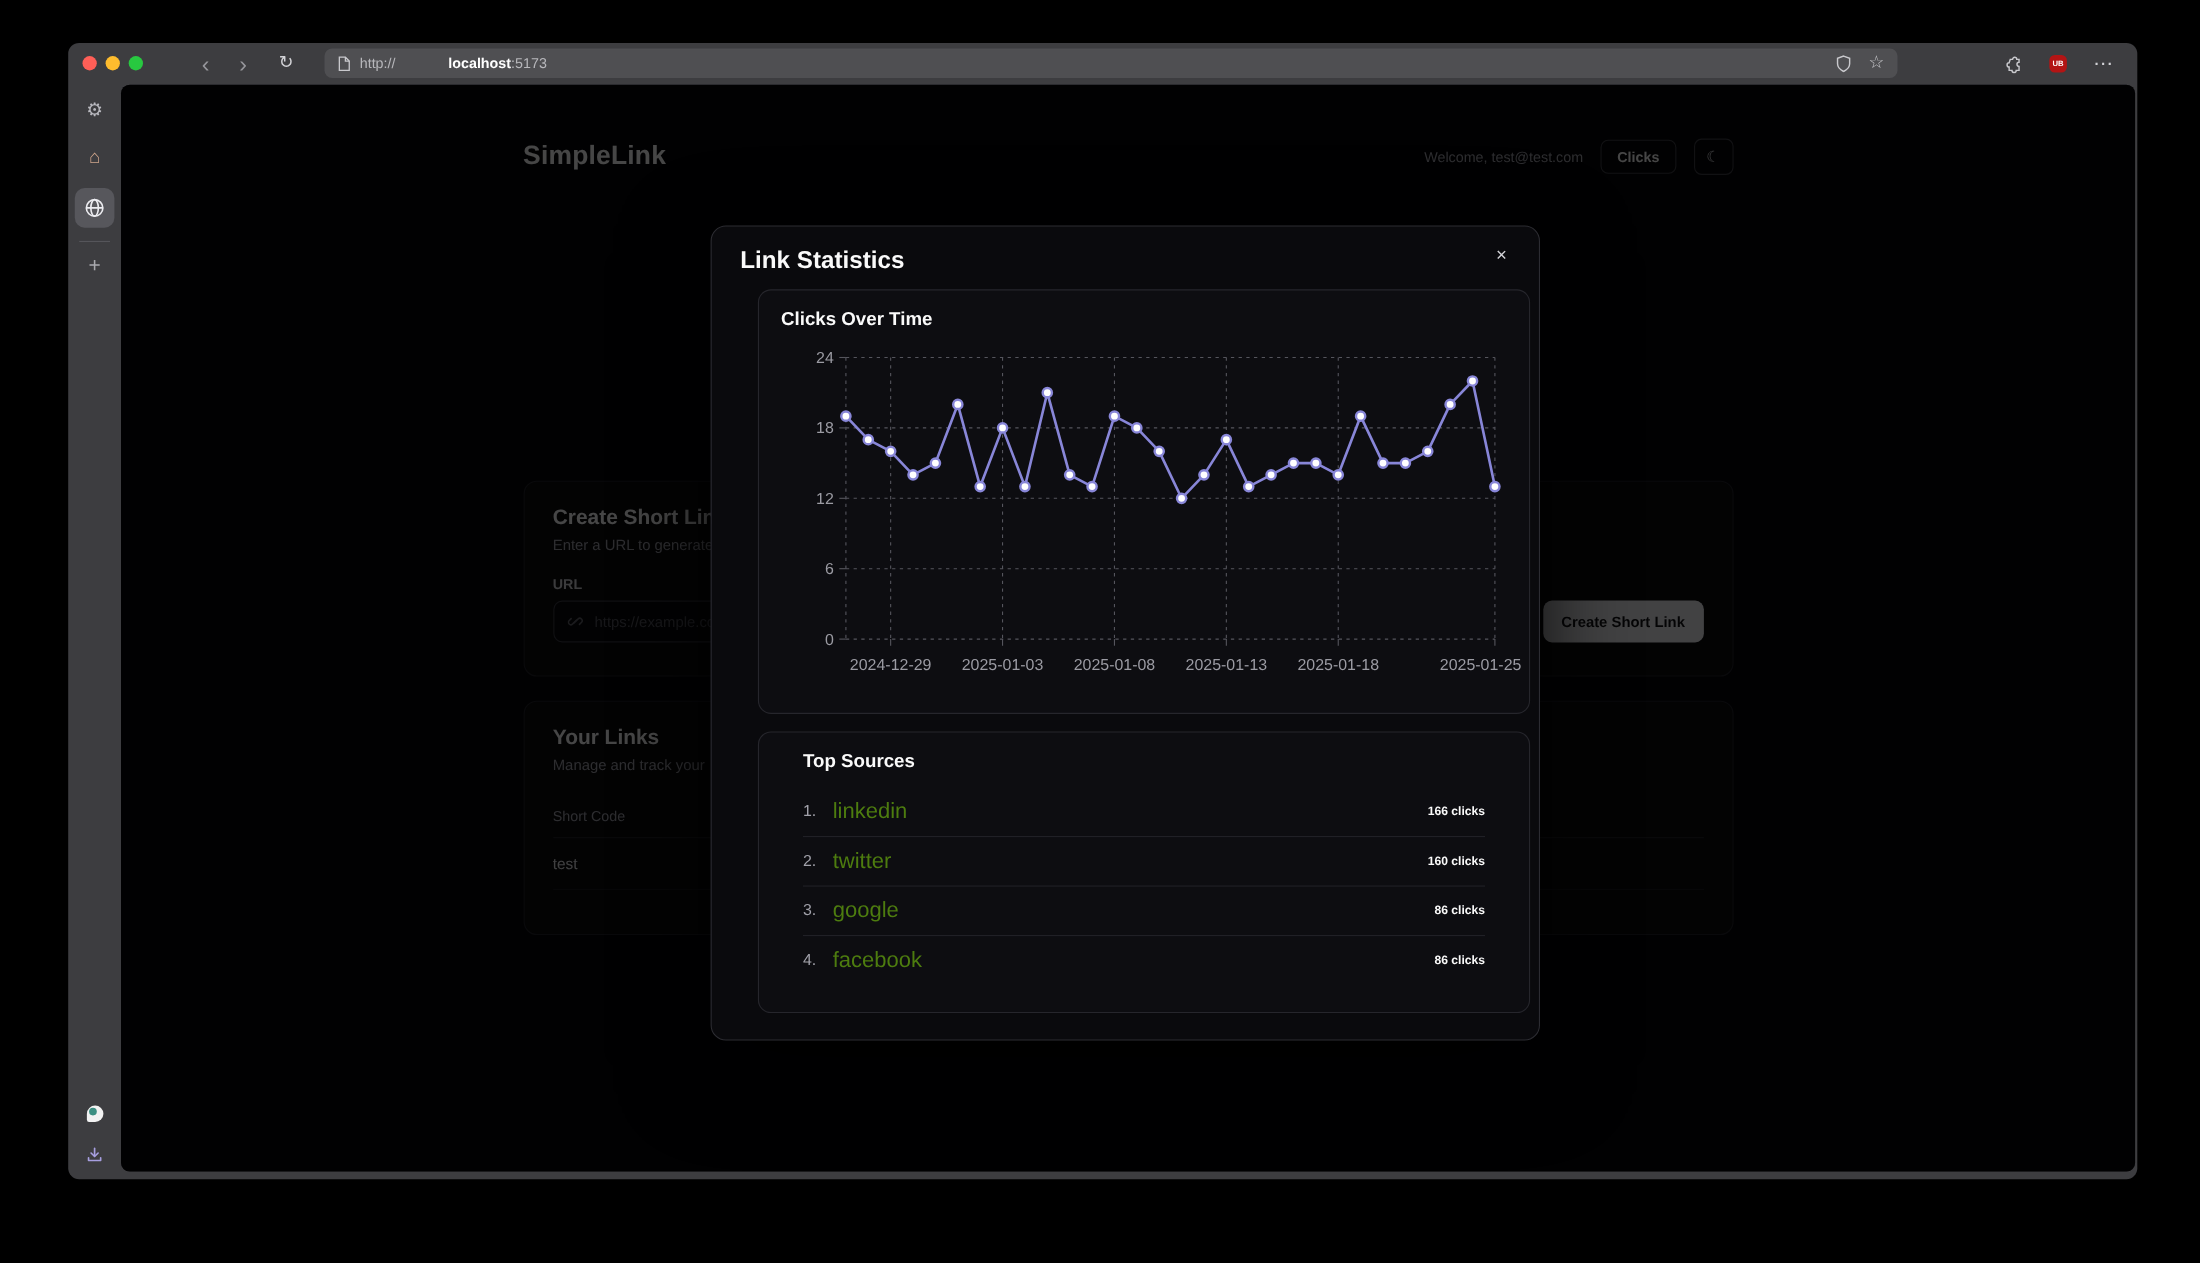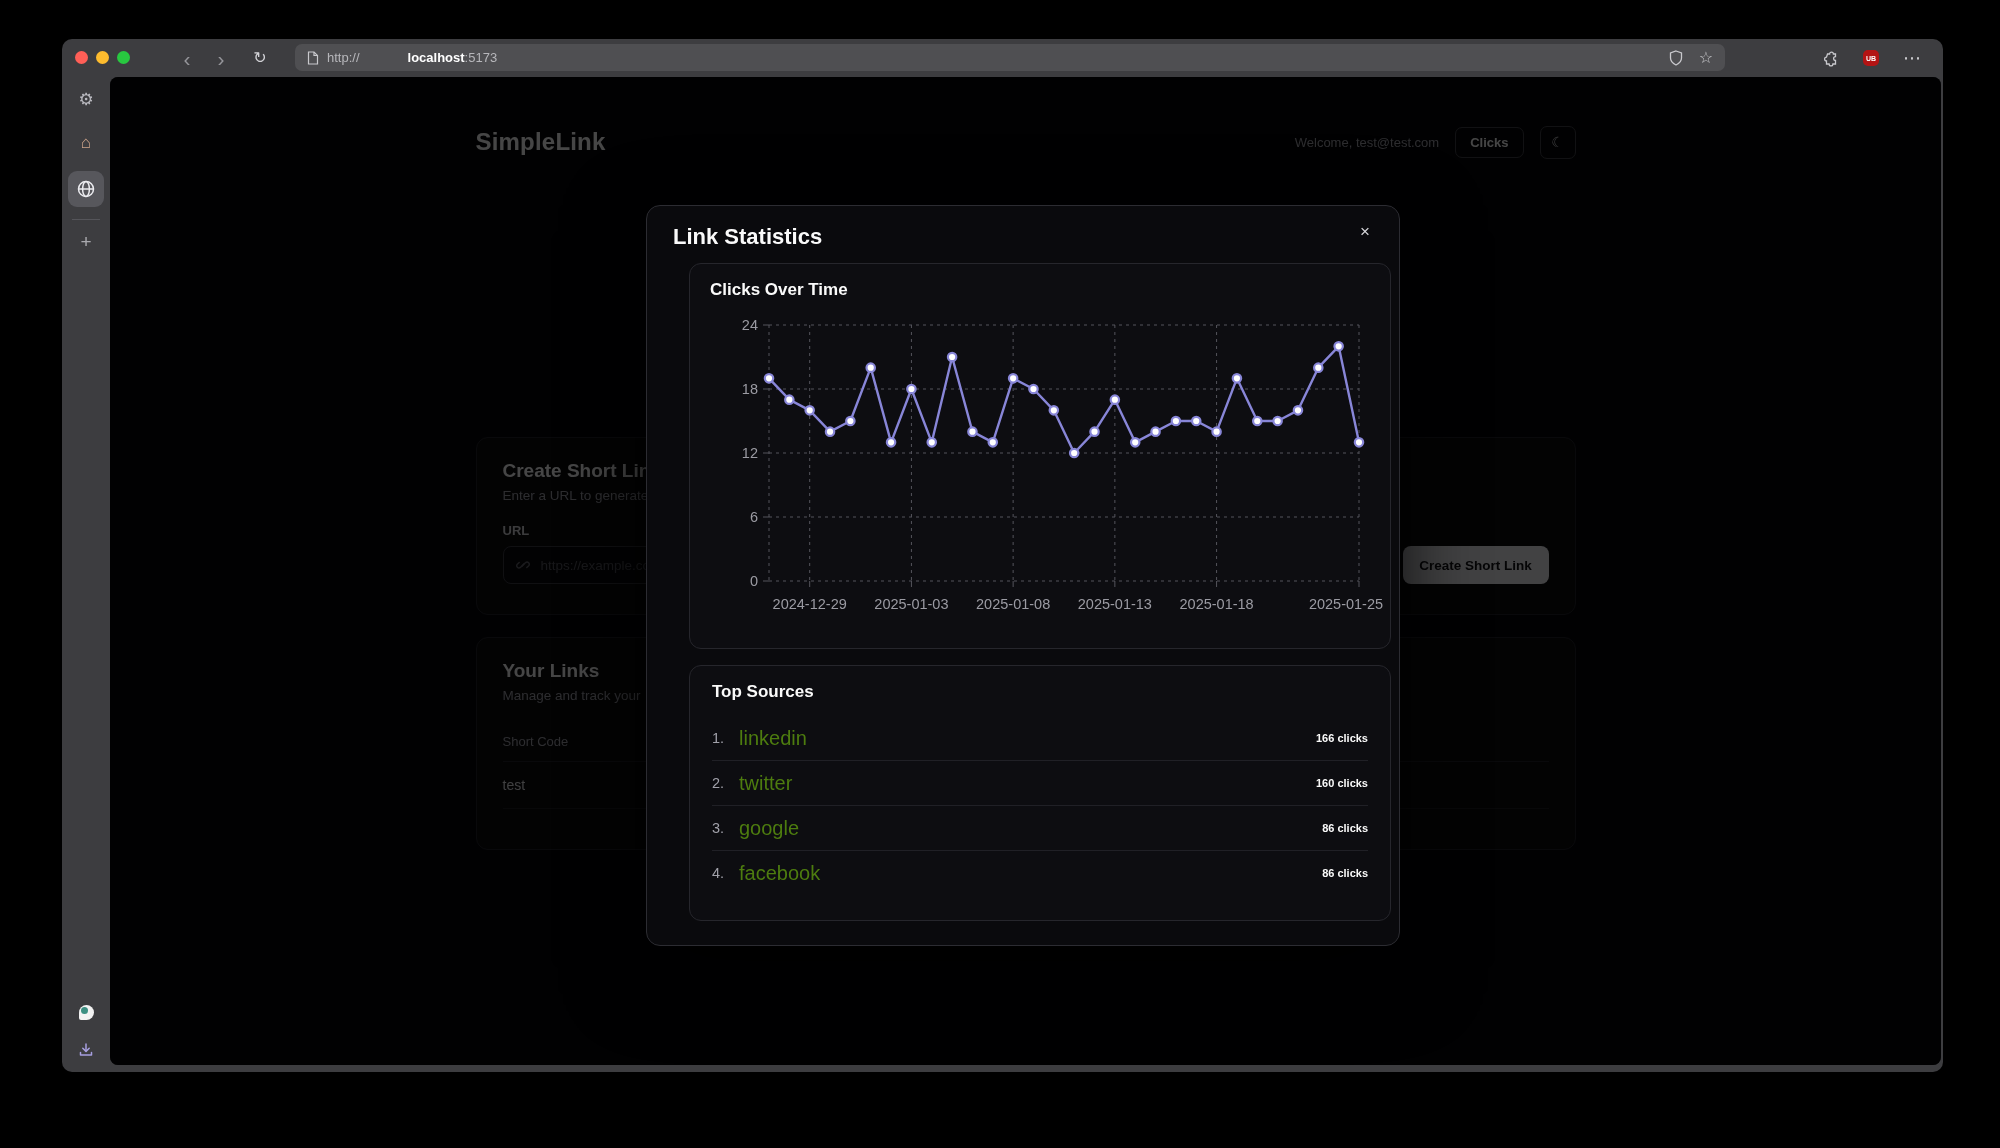--- a/index.html
+++ b/index.html
@@ -60,21 +60,21 @@
   .overlay{position:absolute;inset:0;background:rgba(0,0,0,0.72);}
 
   
   .modal{position:absolute;left:536px;top:128px;width:754px;height:741px;background:#0a0a0d;border:1px solid #2c2c32;border-radius:14px;box-shadow:0 24px 80px rgba(0,0,0,.85);box-sizing:border-box;}
   .modal-title{position:absolute;left:26px;top:18px;font-size:22px;font-weight:700;color:#fafafa;}
   .modal-close{position:absolute;right:20px;top:12px;width:28px;height:28px;display:flex;align-items:center;justify-content:center;color:#d4d4d8;font-size:17px;background:transparent;border:none;font-family:inherit;}
   .panel{position:absolute;left:14px;width:702px;background:#0d0d11;border:1px solid #26262c;border-radius:12px;box-sizing:border-box;padding:16px 20px;margin-left:28px;}
   .panel-chart{top:57px;height:386px;}
   .panel-title{font-size:17px;font-weight:700;color:#fafafa;}
   #clicks-chart{position:absolute;left:6px;top:44px;overflow:visible;}
-  .panel-sources{top:459px;height:256px;padding:16px 22px;}
+  .panel-sources{top:459px;height:256px;padding:16px 40px;}
   .srows{margin-top:14px;}
   .srow{height:44px;display:flex;align-items:center;border-bottom:1px solid #202026;}
   .srow:last-child{border-bottom:none;}
   .srank{color:#a1a1aa;font-size:14.5px;width:27px;}
   .sname{color:#4d7c0f;font-size:20px;}
   .sclicks{margin-left:auto;color:#fafafa;font-size:11px;font-weight:700;}
   svg{display:block;}
 </style>
 </head>
 <body>

